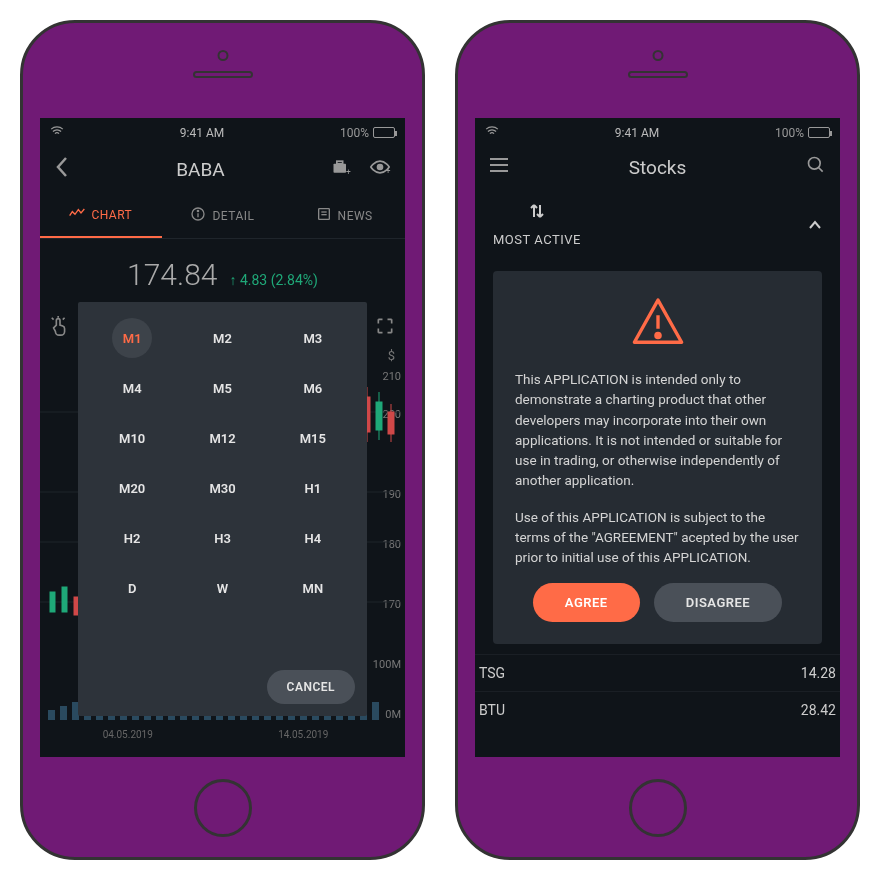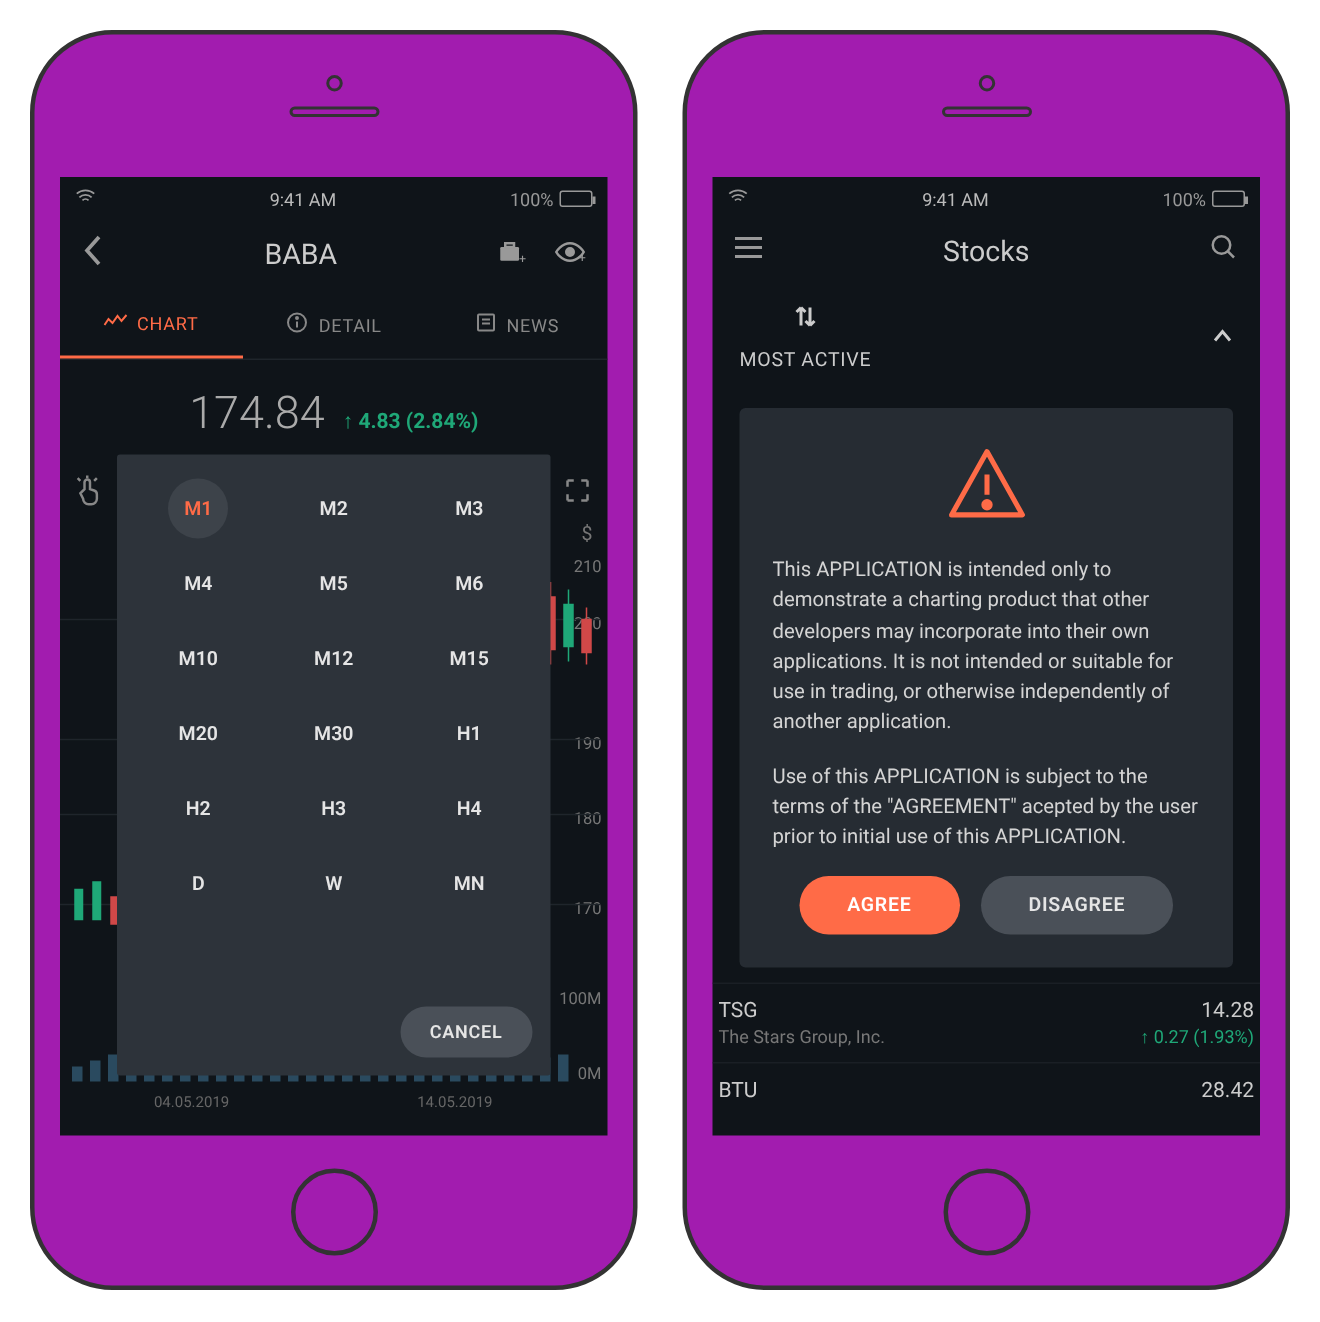--- a/index.html
+++ b/index.html
@@ -9,21 +9,21 @@
   height: 881px;
   font-family: -apple-system, BlinkMacSystemFont, "Segoe UI", Roboto, Helvetica, Arial, sans-serif;
   position: relative;
 }
 .phones { display: flex; gap: 30px; justify-content: center; padding: 20px; }
 .phone {
   width: 449px;
   height: 840px;
   border: 3px solid #333;
   border-radius: 55px;
-  background: #a21caf;
+  background: #701a75;
   position: relative;
   padding: 95px 17px 100px 17px;
 }
 .speaker {
   position: absolute;
   top: 48px;
   left: 50%;
   transform: translateX(-50%);
   width: 60px;
   height: 7px;
@@ -108,21 +108,21 @@
   padding: 12px 0;
   font-size: 12px;
   color: #888;
   letter-spacing: 0.5px;
 }
 .tab.active { color: #ff6b47; border-bottom: 2px solid #ff6b47; }
 .tab svg { width: 16px; height: 16px; }
 
 .price-row { padding: 18px 0 10px; text-align: center; }
 .price-main { font-size: 30px; color: #aaa; font-weight: 300; display: inline; }
-.price-change { font-size: 14px; color: #1fa878; margin-left: 8px; font-weight: bold; }
+.price-change { font-size: 14px; color: #1fa878; margin-left: 8px; }
 
 .chart-area { position: relative; height: 440px; padding: 0 6px; }
 .side-tools { position: absolute; left: 6px; top: 10px; display: flex; flex-direction: column; gap: 14px; }
 .side-tool { width: 28px; height: 28px; display: flex; align-items: center; justify-content: center; color: #777; }
 .expand-tool { position: absolute; right: 6px; top: 10px; }
 
 .timeframe-panel {
   position: absolute;
   top: 0px;
   left: 38px;
@@ -466,24 +466,20 @@
           <div class="btn btn-primary">AGREE</div>
           <div class="btn btn-secondary">DISAGREE</div>
         </div>
       </div>
       <div id="stock-list">
           <div class="stock-row">
             <div class="stock-top">
               <span>TSG</span>
               <span>14.28</span>
             </div>
-            <div class="stock-bottom">
-              <span>The Stars Group, Inc.</span>
-              <span class="change-up">↑ 0.27 (1.93%)</span>
-            </div>
           </div>
           <div class="stock-row">
             <div class="stock-top">
               <span>BTU</span>
               <span>28.42</span>
             </div>
           </div>
         </div>
     </div>
     <div class="home-btn"></div>

